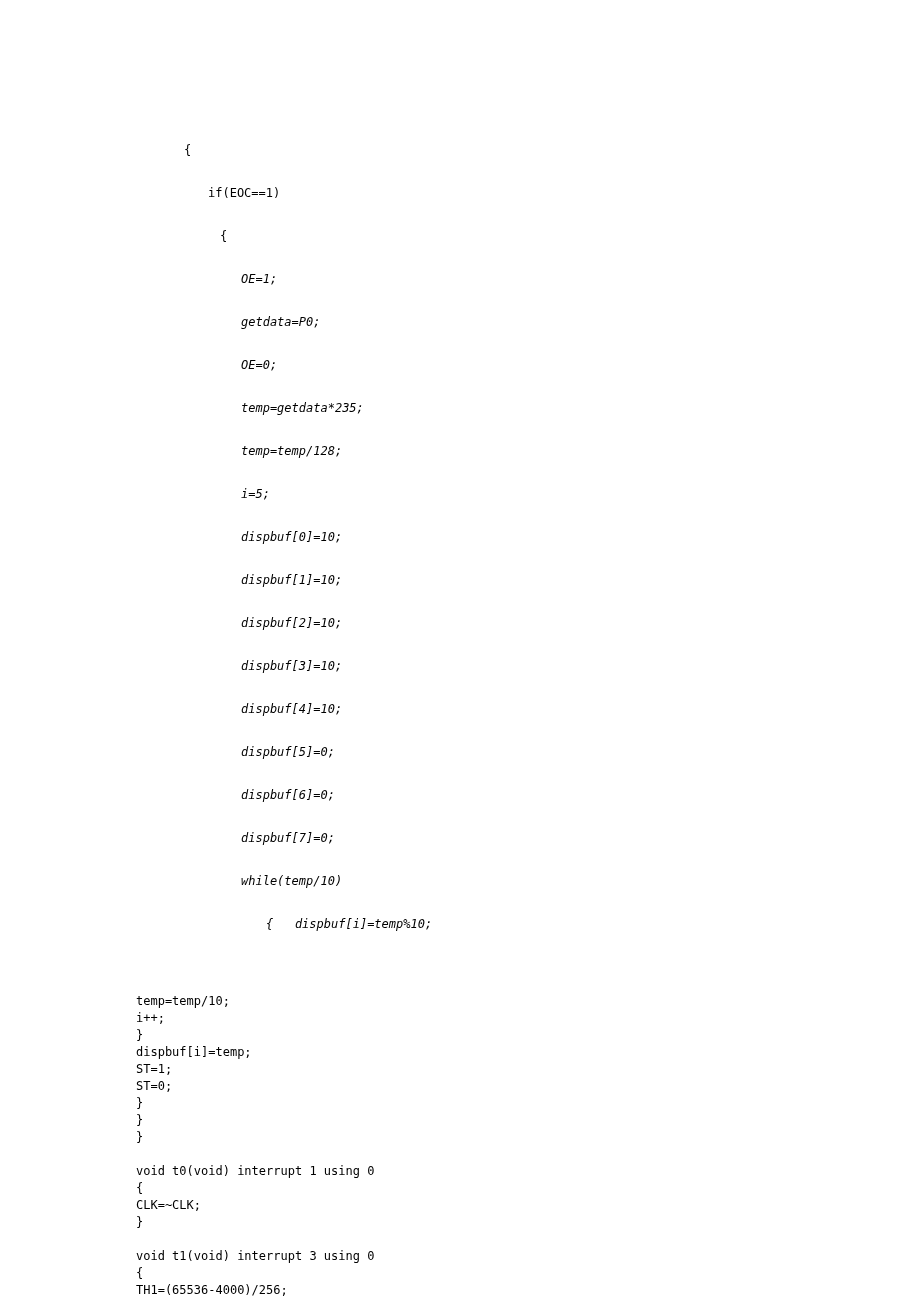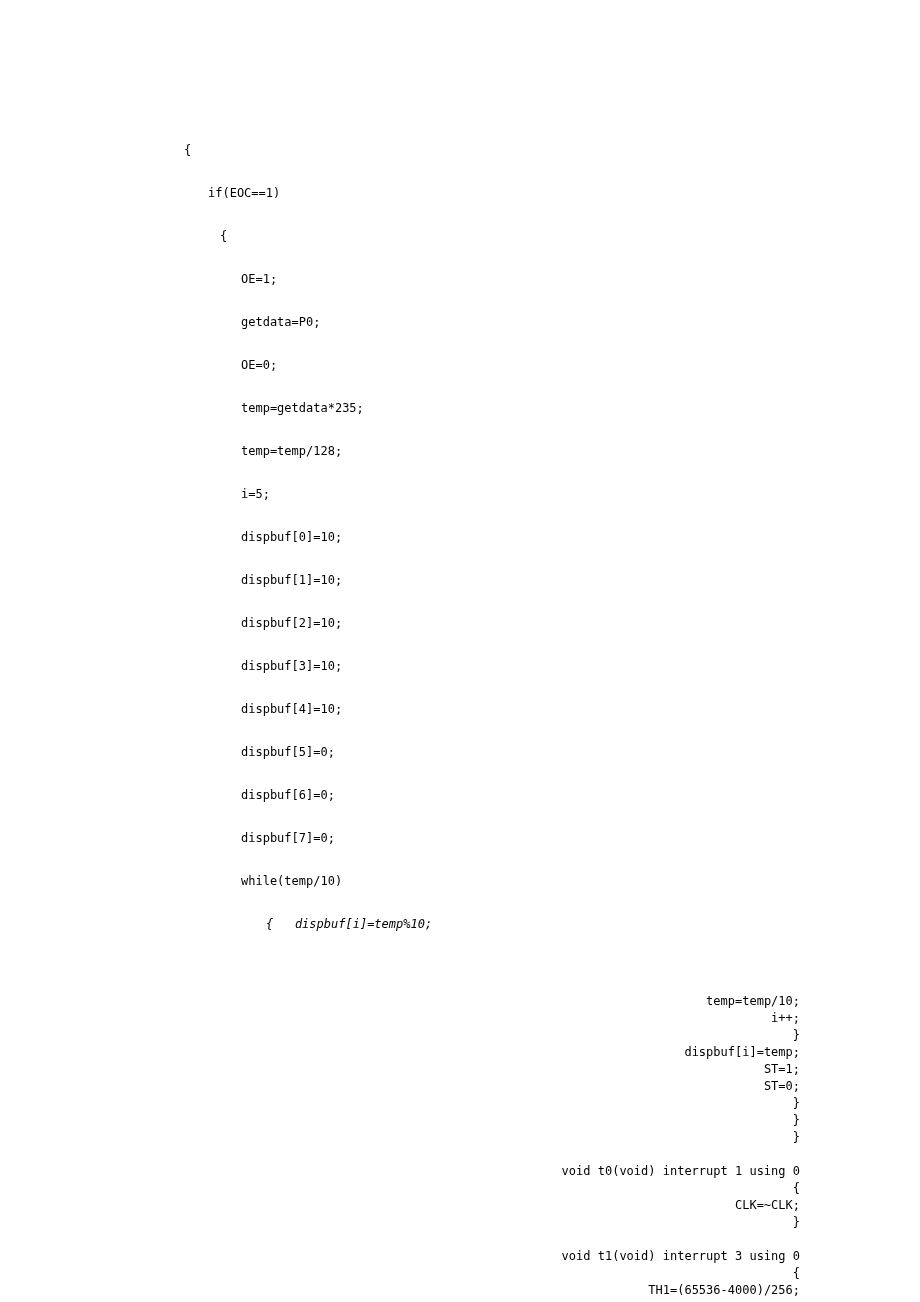--- a/index.html
+++ b/index.html
@@ -24,28 +24,27 @@
     line-height: 17px;
     color: #000000;
     white-space: pre;
   }
   .code-line {
     display: block;
   }
   .indent-2 { padding-left: 48px; }
   .indent-3 { padding-left: 72px; }
   .indent-3b { padding-left: 84px; }
-  .indent-4 { padding-left: 105px; }
+  .indent-4 { padding-left: 105px; font-style: italic; }
   .indent-5 { padding-left: 130px; font-style: italic; }
   .spaced .code-line {
     margin-bottom: 26px;
   }
   .tight .code-line {
     margin-bottom: 0px;
-    text-align: right;
   }
   .blank {
     height: 17px;
   }
 </style>
 </head>
 <body>
 
 <div class="page">
   <div class="code">

